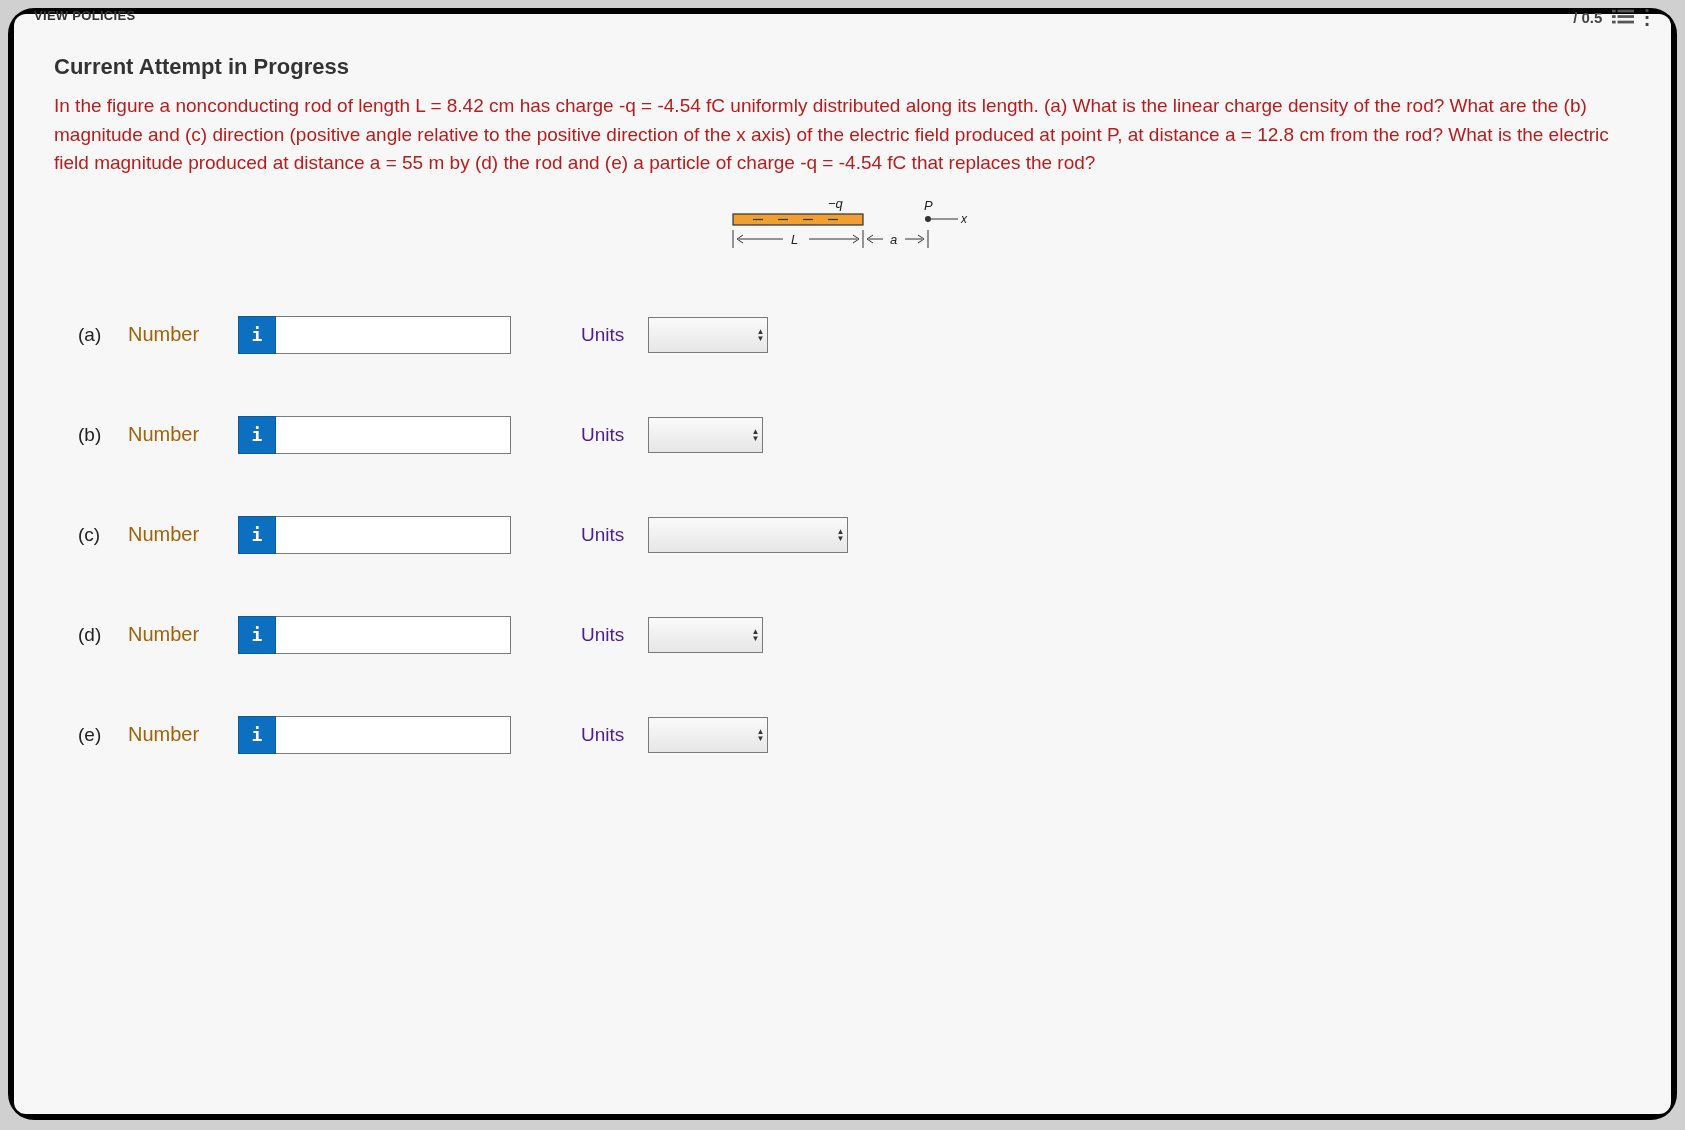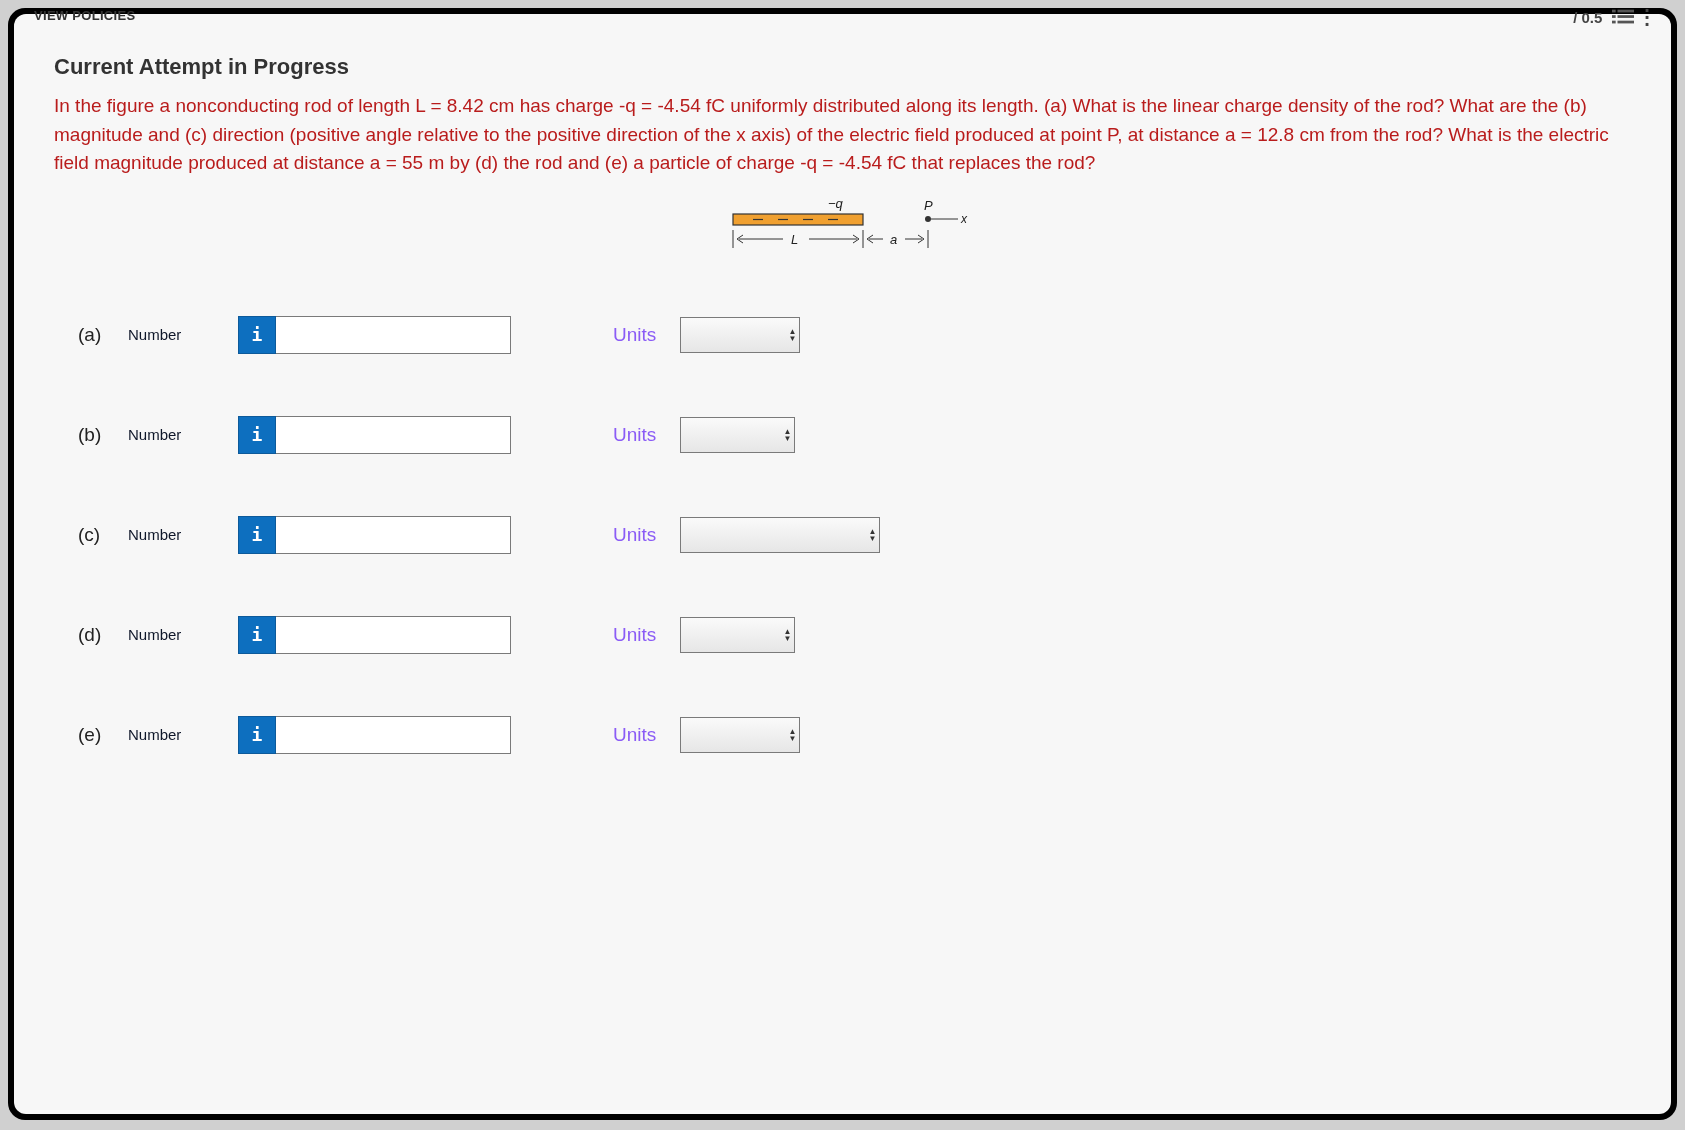--- a/index.html
+++ b/index.html
@@ -7,21 +7,21 @@
       padding: 0;
       box-sizing: border-box;
     }
     body {
       font-family: Arial, Helvetica, sans-serif;
       background: #d0d0d0;
       padding: 8px;
     }
     .outer-frame {
       background: #000;
-      border-radius: 17px;
+      border-radius: 26px;
       padding: 6px;
     }
     .screen {
       background: #f7f7f7;
       border-radius: 12px;
       padding: 0;
       position: relative;
       min-height: 1100px;
     }
     .top-bar {
@@ -78,22 +78,22 @@
       display: flex;
       align-items: center;
       gap: 0;
     }
     .part-label {
       font-size: 19px;
       color: #222;
       width: 50px;
     }
     .number-label {
-      font-size: 15px;
-      color: #0f172a;
+      font-size: 20px;
+      color: #a16207;
       width: 110px;
     }
     .input-group {
       display: flex;
       align-items: stretch;
       height: 38px;
     }
     .info-btn {
       background: #0d6fbf;
       color: #fff;
@@ -110,22 +110,22 @@
     .num-input {
       border: 1px solid #7a7a7a;
       border-left: none;
       width: 235px;
       padding: 4px 8px;
       font-size: 16px;
       background: #fff;
     }
     .units-label {
       font-size: 19px;
-      color: #8b5cf6;
-      margin-left: 102px;
+      color: #4c1d95;
+      margin-left: 70px;
       margin-right: 24px;
     }
     .units-select-wrap {
       position: relative;
       display: inline-flex;
       align-items: center;
     }
     .units-select {
       border: 1px solid #7a7a7a;
       height: 36px;

